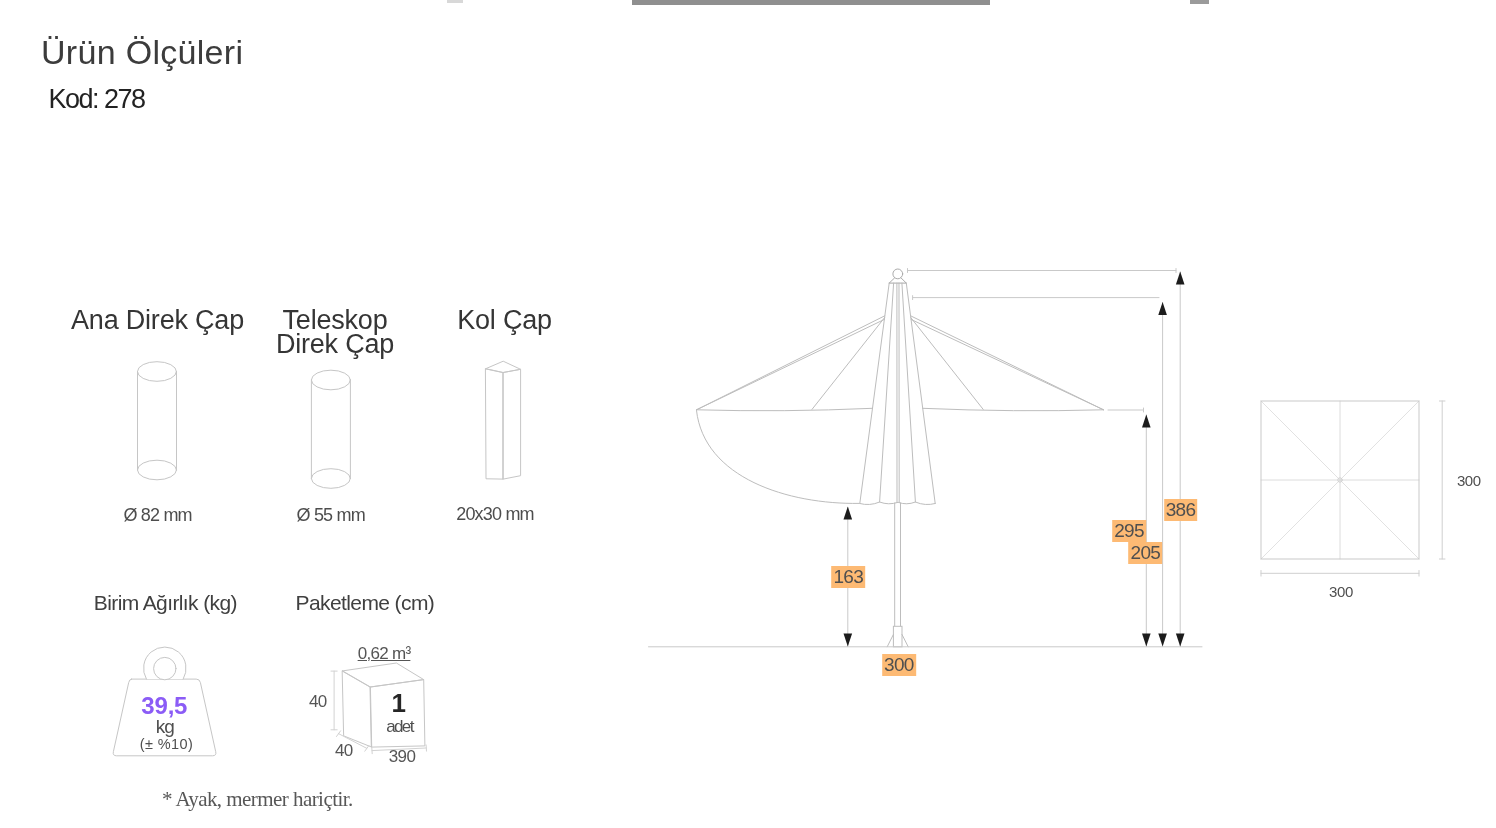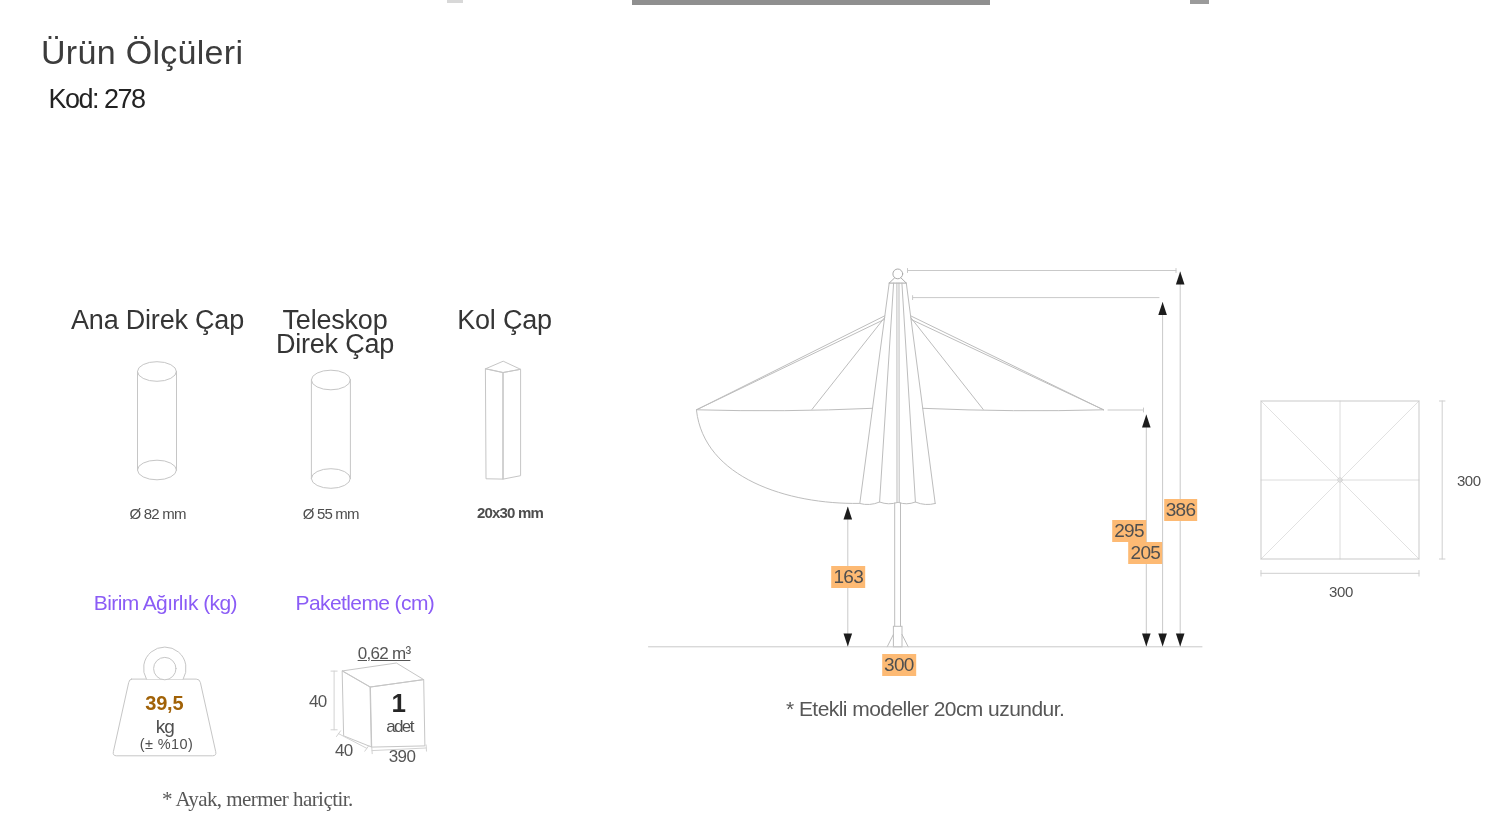--- a/index.html
+++ b/index.html
@@ -9,23 +9,23 @@
     font-family:"Liberation Sans", sans-serif;
   }
   #stage{position:absolute;left:0;top:0;width:1496px;height:665px;}
   svg.layer{position:absolute;left:0;top:0;}
   .txt{position:absolute;white-space:nowrap;}
   .ctr{transform:translate(-50%,-50%);}
   .cx{transform:translateX(-50%);text-align:center;}
   .title{font-size:34px;color:#3c3c3c;letter-spacing:0.3px;}
   .kod{font-size:27px;color:#222222;letter-spacing:-1.5px;}
   .colhead{font-size:27px;color:#353535;line-height:23.5px;text-align:center;letter-spacing:-0.2px;}
-  .value{font-size:15px;color:#4d4d4d;letter-spacing:-0.8px;}
-  .sechead{font-size:21px;color:#8b5cf6;letter-spacing:-0.6px;}
-  .wnum{font-size:20px;font-weight:bold;color:#a16207;letter-spacing:-0.2px;}
+  .value{font-size:18px;color:#4d4d4d;letter-spacing:-0.8px;}
+  .sechead{font-size:21px;color:#404040;letter-spacing:-0.6px;}
+  .wnum{font-size:24px;font-weight:bold;color:#8b5cf6;letter-spacing:-0.2px;}
   .wkg{font-size:19px;color:#4f4f4f;letter-spacing:-1px;}
   .wtol{font-size:14.5px;color:#4f4f4f;letter-spacing:0.4px;}
   .pk{font-size:17px;color:#555555;letter-spacing:-0.7px;}
   .pknum{font-size:26px;font-weight:bold;color:#262626;}
   .pkadet{font-size:17px;color:#4f4f4f;letter-spacing:-1.6px;}
   .note{font-size:21px;color:#575757;letter-spacing:-0.55px;}
   .dim{font-size:19px;color:#4f4f4f;background:#fdba74;padding:0 2px;letter-spacing:-0.7px;}
   .sqdim{font-size:15px;color:#4f4f4f;background:#ffffff;padding:0 2px;letter-spacing:-0.4px;}
   .topbar{position:absolute;top:0;}
 </style>
@@ -173,37 +173,36 @@
 
   <div class="txt colhead cx" style="left:157.5px;top:309px;">Ana Direk Çap</div>
   <div class="txt colhead cx" style="left:335px;top:309px;">
     <span>Teleskop</span><br>
     <span>Direk Çap</span>
   </div>
   <div class="txt colhead cx" style="left:504.5px;top:309px;">Kol Çap</div>
 
   <div class="txt value cx" style="left:157.6px;top:504.5px;">Ø 82 mm</div>
   <div class="txt value cx" style="left:330.7px;top:504.5px;">Ø 55 mm</div>
-  <div class="txt value cx" style="left:510px;top:504px;font-weight:bold;">20x30 mm</div>
+  <div class="txt value cx" style="left:495px;top:504px;">20x30 mm</div>
 
   <div class="txt sechead cx" style="left:165.4px;top:591px;">Birim Ağırlık (kg)</div>
   <div class="txt wnum cx" style="left:164.3px;top:692px;">39,5</div>
   <div class="txt wkg cx" style="left:164.8px;top:715.5px;">kg</div>
   <div class="txt wtol cx" style="left:166.5px;top:735.5px;">(± %10)</div>
 
   <div class="txt sechead cx" style="left:364.9px;top:591px;">Paketleme (cm)</div>
   <div class="txt pk ctr" style="left:384px;top:653.5px;text-decoration:underline;">0,62 m³</div>
   <div class="txt pk ctr" style="left:317.8px;top:701.5px;">40</div>
   <div class="txt pk ctr" style="left:343.8px;top:750.5px;">40</div>
   <div class="txt pk ctr" style="left:402px;top:756.5px;">390</div>
   <div class="txt pknum ctr" style="left:398.7px;top:702.7px;">1</div>
   <div class="txt pkadet ctr" style="left:399.5px;top:727px;">adet</div>
 
   <div class="txt note" style="left:162px;top:786.5px;font-family:Liberation Serif, serif;">* Ayak, mermer hariçtir.</div>
-  <div class="txt note" style="left:786px;top:697px;">* Etekli modeller 20cm uzundur.</div>
 
   <div class="txt dim ctr" style="left:848.3px;top:576.6px;">163</div>
   <div class="txt dim ctr" style="left:1145.4px;top:553px;">205</div>
   <div class="txt dim ctr" style="left:1129px;top:531.2px;">295</div>
   <div class="txt dim ctr" style="left:1180.5px;top:509.5px;">386</div>
   <div class="txt dim ctr" style="left:898.9px;top:665px;">300</div>
 
   <div class="txt sqdim ctr" style="left:1468.8px;top:480.3px;">300</div>
   <div class="txt sqdim ctr" style="left:1341px;top:591.4px;">300</div>
 

